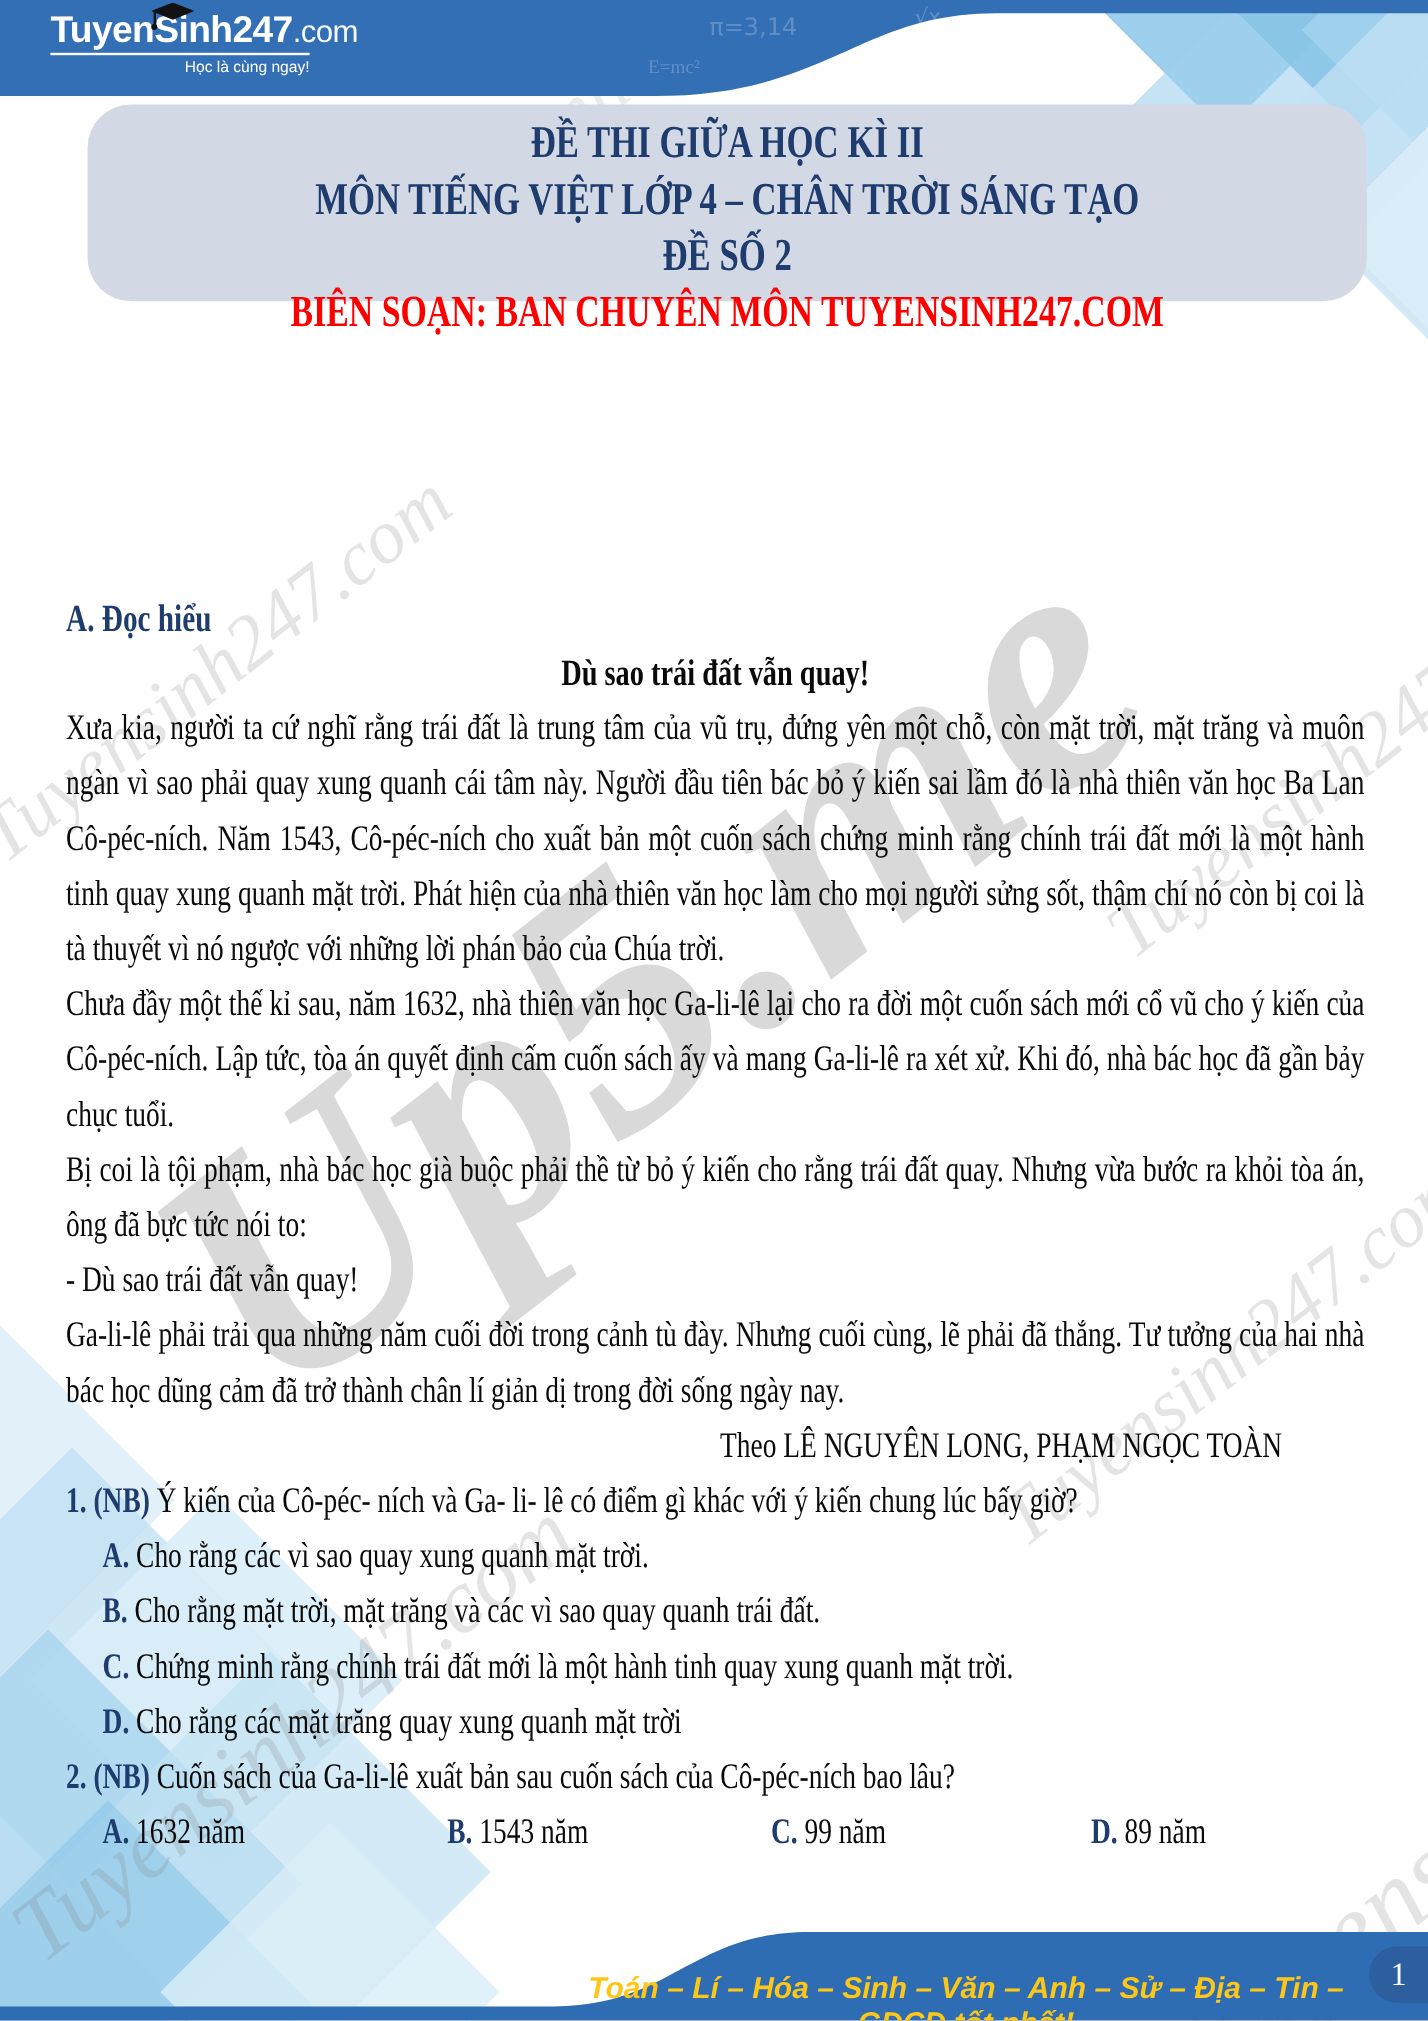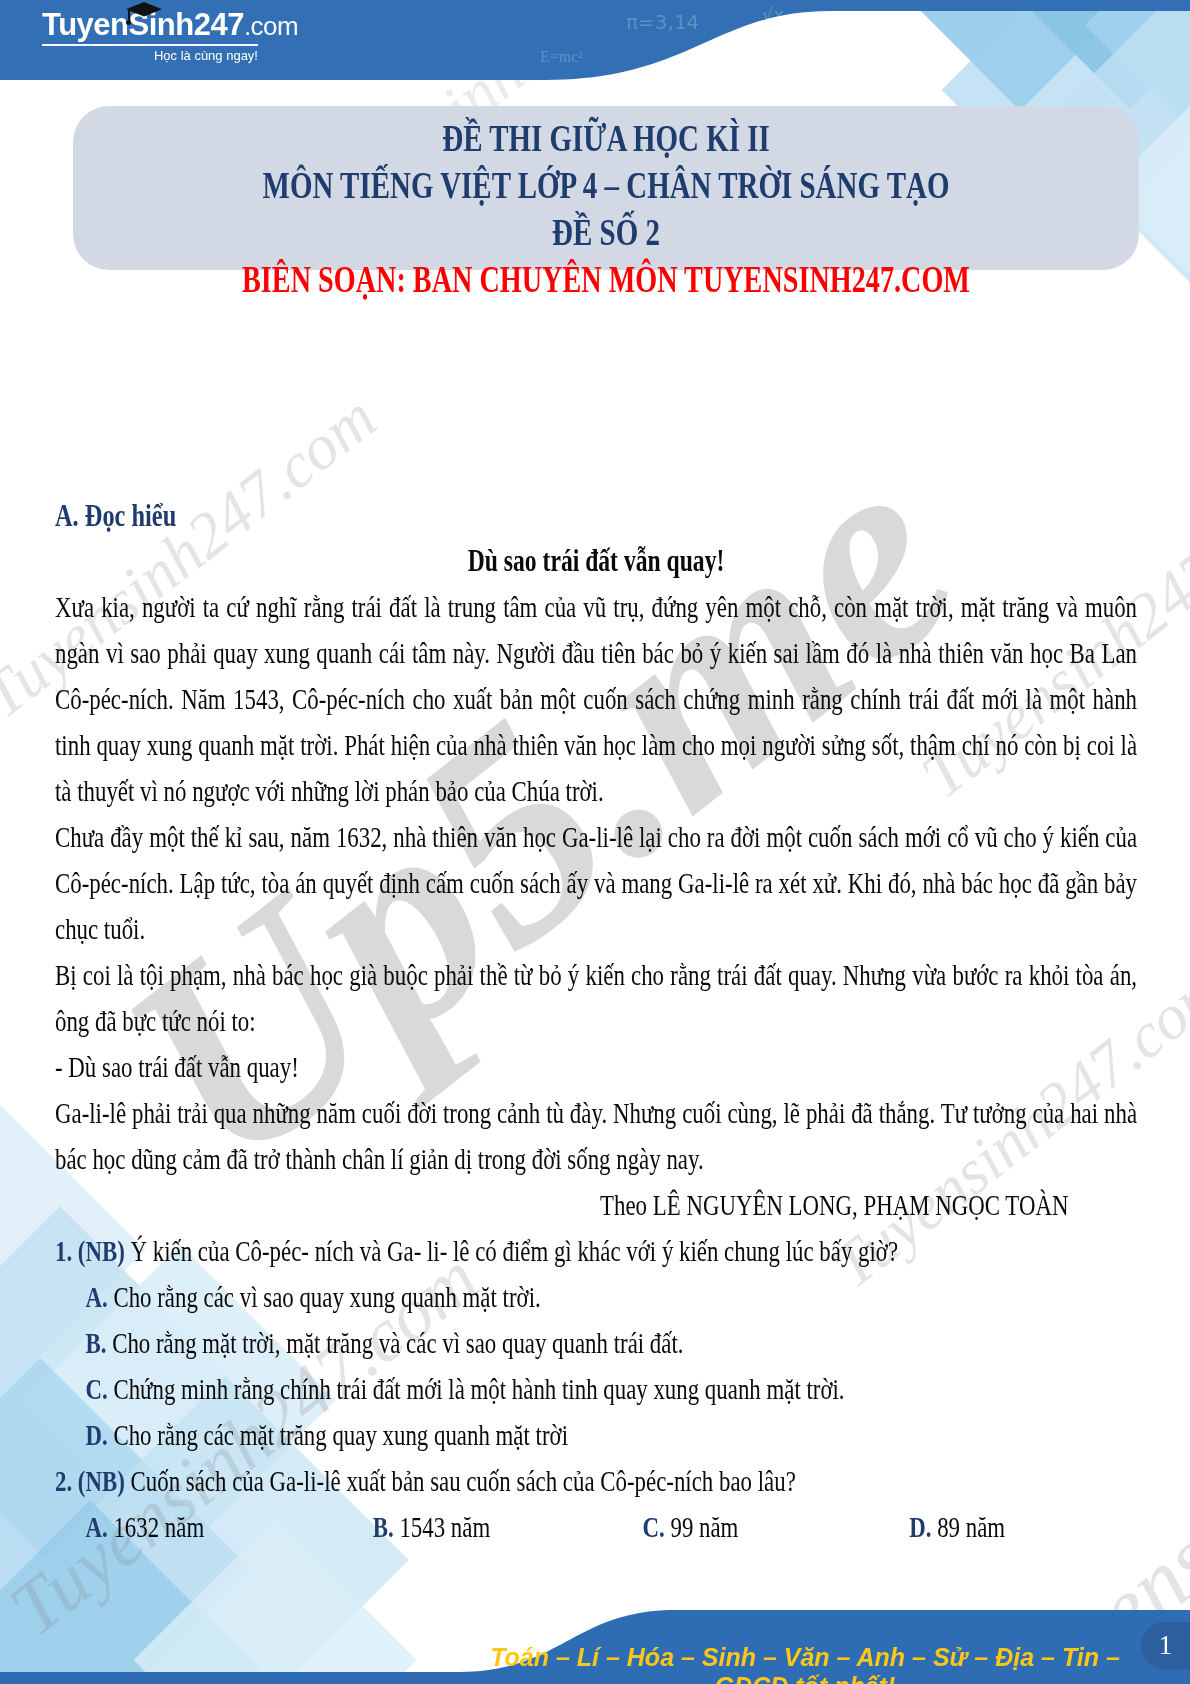--- a/index.html
+++ b/index.html
@@ -32,21 +32,21 @@
   .logo-tagline{font-size:13px;text-align:right;width:216px;margin-top:2px;}
   .cap{position:absolute;left:84px;top:-8px;width:38px;height:22px;}
   .cap-board{position:absolute;left:0;top:2px;width:36px;height:18px;background:#121212;
              clip-path:polygon(50% 0,100% 40%,50% 80%,0 40%);}
   .cap-tassel{position:absolute;left:2px;top:9px;width:2px;height:12px;background:#121212;}
   .cap-knot{position:absolute;left:0px;top:20px;width:5px;height:5px;border-radius:50%;background:#121212;}
   .doodle{position:absolute;z-index:5;color:rgba(255,255,255,0.22);
           font-family:"DejaVu Sans",sans-serif;}
 
   
-  .title-box{position:absolute;left:73px;top:106px;width:1066px;height:164px;
+  .title-box{position:absolute;left:73px;top:87px;width:1066px;height:164px;
              background:#d2d8e4;border-radius:36px;z-index:3;}
   .title-inner{width:1399px;transform:scaleX(0.762);transform-origin:0 0;
                padding-top:9px;text-align:center;font-weight:bold;color:#1f3c6e;}
   .title-line{font-size:38px;line-height:47px;}
   .title-byline{font-size:37px;line-height:47px;color:#fe0000;}
 
   .obj-box{position:absolute;left:53px;top:323px;width:1084px;height:176px;z-index:3;
            background:repeating-linear-gradient(180deg,#dce9f6 0 40px,#e3eefa 40px 44px);}
   .obj-inner{width:1422px;transform:scaleX(0.762);transform-origin:0 0;padding-top:5px;}
   .obj-heading{text-align:center;color:#fe0000;font-weight:bold;font-size:36px;line-height:42px;}
@@ -101,21 +101,21 @@
   <div class="wm wm-site wm-a">Tuyensinh247.com</div>
   <div class="wm wm-site wm-b">Tuyensinh247.com</div>
   <div class="wm wm-site wm-c">Tuyensinh247.com</div>
   <div class="wm wm-site wm-d">Tuyensinh247.com</div>
   <div class="wm wm-site wm-e">Tuyensinh247.com</div>
   <div class="wm wm-site wm-f">Tuyensinh247.com</div>
 
   <svg class="header-svg" width="1190" height="80" viewBox="0 0 1190 80">
     <path d="M0,0 H1190 V11 H830 C715,11 690,80 545,80 H0 Z" fill="#336fb4"></path>
   </svg>
-  <span class="doodle" style="left:626px;top:10px;font-size:20px;">π=3,14</span>
+  <span class="doodle" style="left:591px;top:10px;font-size:20px;">π=3,14</span>
   <span class="doodle" style="left:762px;top:4px;font-size:18px;">√x</span>
   <span class="doodle" style="left:540px;top:48px;font-size:16px;font-family:Liberation Serif, serif;">E=mc²</span>
 
   <div class="logo">
     <div class="cap">
       <div class="cap-board"></div>
         <div class="cap-tassel"></div>
         <div class="cap-knot"></div>
     </div>
     <div class="logo-row"><span>TuyenSinh247</span><span class="logo-suffix">.com</span></div>

